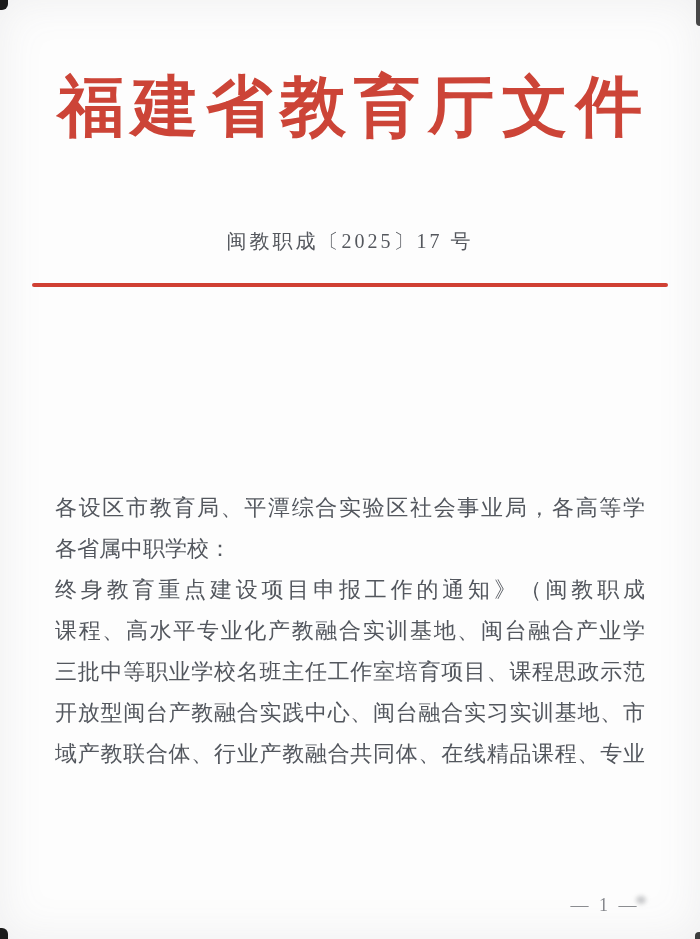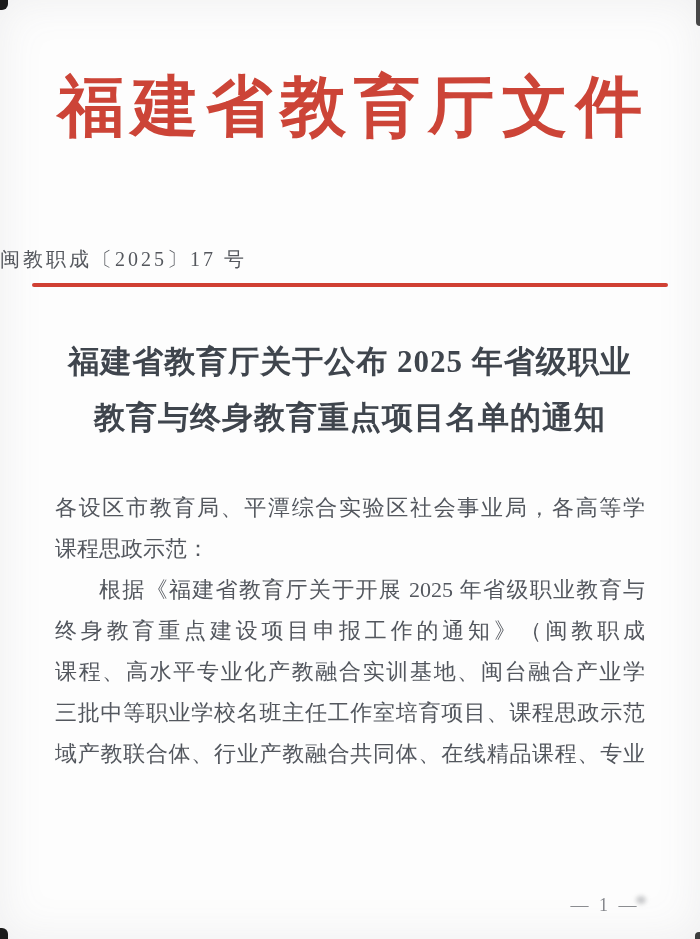--- a/index.html
+++ b/index.html
@@ -26,23 +26,24 @@
     text-align: center;
     font-size: 66px;
     font-weight: bold;
     color: var(--header-red, #cc4437);
     letter-spacing: 8px;
     text-indent: 8px;
     white-space: nowrap;
   }
   .doc-number {
     position: absolute;
-    top: 246px;
+    top: 228px;
     left: 0;
     width: 100%;
+    text-align: center;
     font-size: 20px;
     color: var(--docnum-text, #54575d);
     letter-spacing: 3px;
   }
   .red-rule {
     position: absolute;
     top: 283px;
     left: 32px;
     width: 636px;
     height: 4px;
@@ -107,32 +108,28 @@
 <body>
 
 <div class="page">
 
   <div class="header-title">福建省教育厅文件</div>
 
   <div class="doc-number">闽教职成〔2025〕17 号</div>
 
   <div class="red-rule"></div>
 
-  <div class="doc-title">
-    <div>福建省教育厅关于公布 2025 年省级职业</div>
-    <div>教育与终身教育重点项目名单的通知</div>
-  </div>
 
   <div class="body-text">
     <div class="body-line fill">各设区市教育局、平潭综合实验区社会事业局，各高等学校，</div>
-    <div class="body-line">课程思政示范：</div>
-    <div class="body-line fill indent">根据《福建省教育厅关于开展 2025 年省级职业教育与</div>
+    <div class="body-line">各省属中职学校：</div>
     <div class="body-line fill">终身教育重点建设项目申报工作的通知》（闽教职成〔2016〕</div>
     <div class="body-line fill">课程、高水平专业化产教融合实训基地、闽台融合产业学院、</div>
     <div class="body-line fill">三批中等职业学校名班主任工作室培育项目、课程思政示范</div>
+    <div class="body-line fill">开放型闽台产教融合实践中心、闽台融合实习实训基地、市</div>
     <div class="body-line fill">域产教联合体、行业产教融合共同体、在线精品课程、专业</div>
   </div>
 
   <div class="page-number">— 1 —</div>
 
   <div class="smudge"></div>
   <div class="artifact tl"></div>
   <div class="artifact bl"></div>
   <div class="artifact tr"></div>
   <div class="artifact br"></div>

